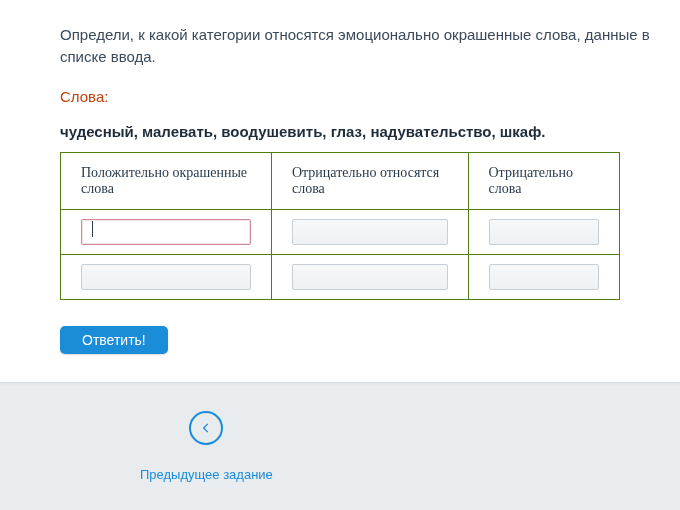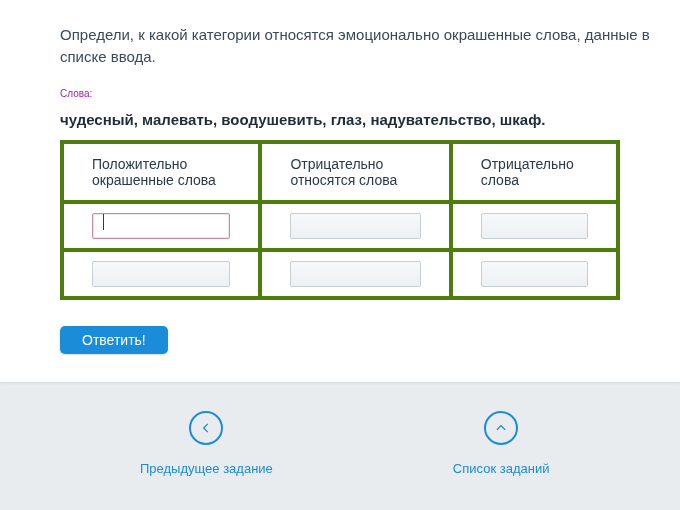--- a/index.html
+++ b/index.html
@@ -19,38 +19,39 @@
     border-bottom: 1px solid #d7dde2;
     box-shadow: 0 1px 2px rgba(0,0,0,0.04);
   }
   .instruction {
     font-size: 15px;
     color: #3a4a5a;
     line-height: 1.45;
     margin-bottom: 20px;
   }
   .words-label {
-    font-size: 10px;
-    color: #a21caf;
-    margin-bottom: 12px;
+    font-size: 15px;
+    color: #c2410c;
+    margin-bottom: 18px;
   }
   .words-list {
     font-size: 15px;
     font-weight: 700;
     color: #1f2d3a;
     margin-bottom: 12px;
   }
   table.grid {
     border-collapse: collapse;
     width: 560px;
   }
   table.grid th, table.grid td {
-    border: 4px solid #4d7c0f;
-    padding: 8px 28px;
+    border: 1px solid #4d7c0f;
+    padding: 8px 20px;
     vertical-align: middle;
+    font-family: Liberation Serif, serif;
   }
   table.grid th {
     font-weight: 400;
     font-size: 14px;
     color: #2a3a4a;
     text-align: left;
     background: #ffffff;
     height: 40px;
   }
   table.grid td {
@@ -99,21 +100,21 @@
     gap: 180px;
     padding: 28px 0 0 140px;
   }
   .nav-item {
     display: flex;
     flex-direction: column;
     align-items: center;
     color: #1a8cd8;
     font-size: 13px;
     cursor: pointer;
-    gap: 16px;
+    gap: 22px;
   }
   .nav-icon-circle {
     width: 30px;
     height: 30px;
     border: 2px solid #1a8cd8;
     border-radius: 50%;
     display: flex;
     align-items: center;
     justify-content: center;
   }
@@ -186,21 +187,13 @@
 
 <div class="nav-area">
   <div class="nav-item">
     <div class="nav-icon-circle">
       <svg viewBox="0 0 24 24">
           <polyline points="15 5 8 12 15 19"></polyline>
         </svg>
     </div>
     <span>Предыдущее задание</span>
   </div>
-  <div class="nav-item">
-    <div class="nav-icon-circle">
-      <svg viewBox="0 0 24 24">
-          <polyline points="5 15 12 8 19 15"></polyline>
-        </svg>
-    </div>
-    <span>Список заданий</span>
-  </div>
 </div>
 
 </body></html>

